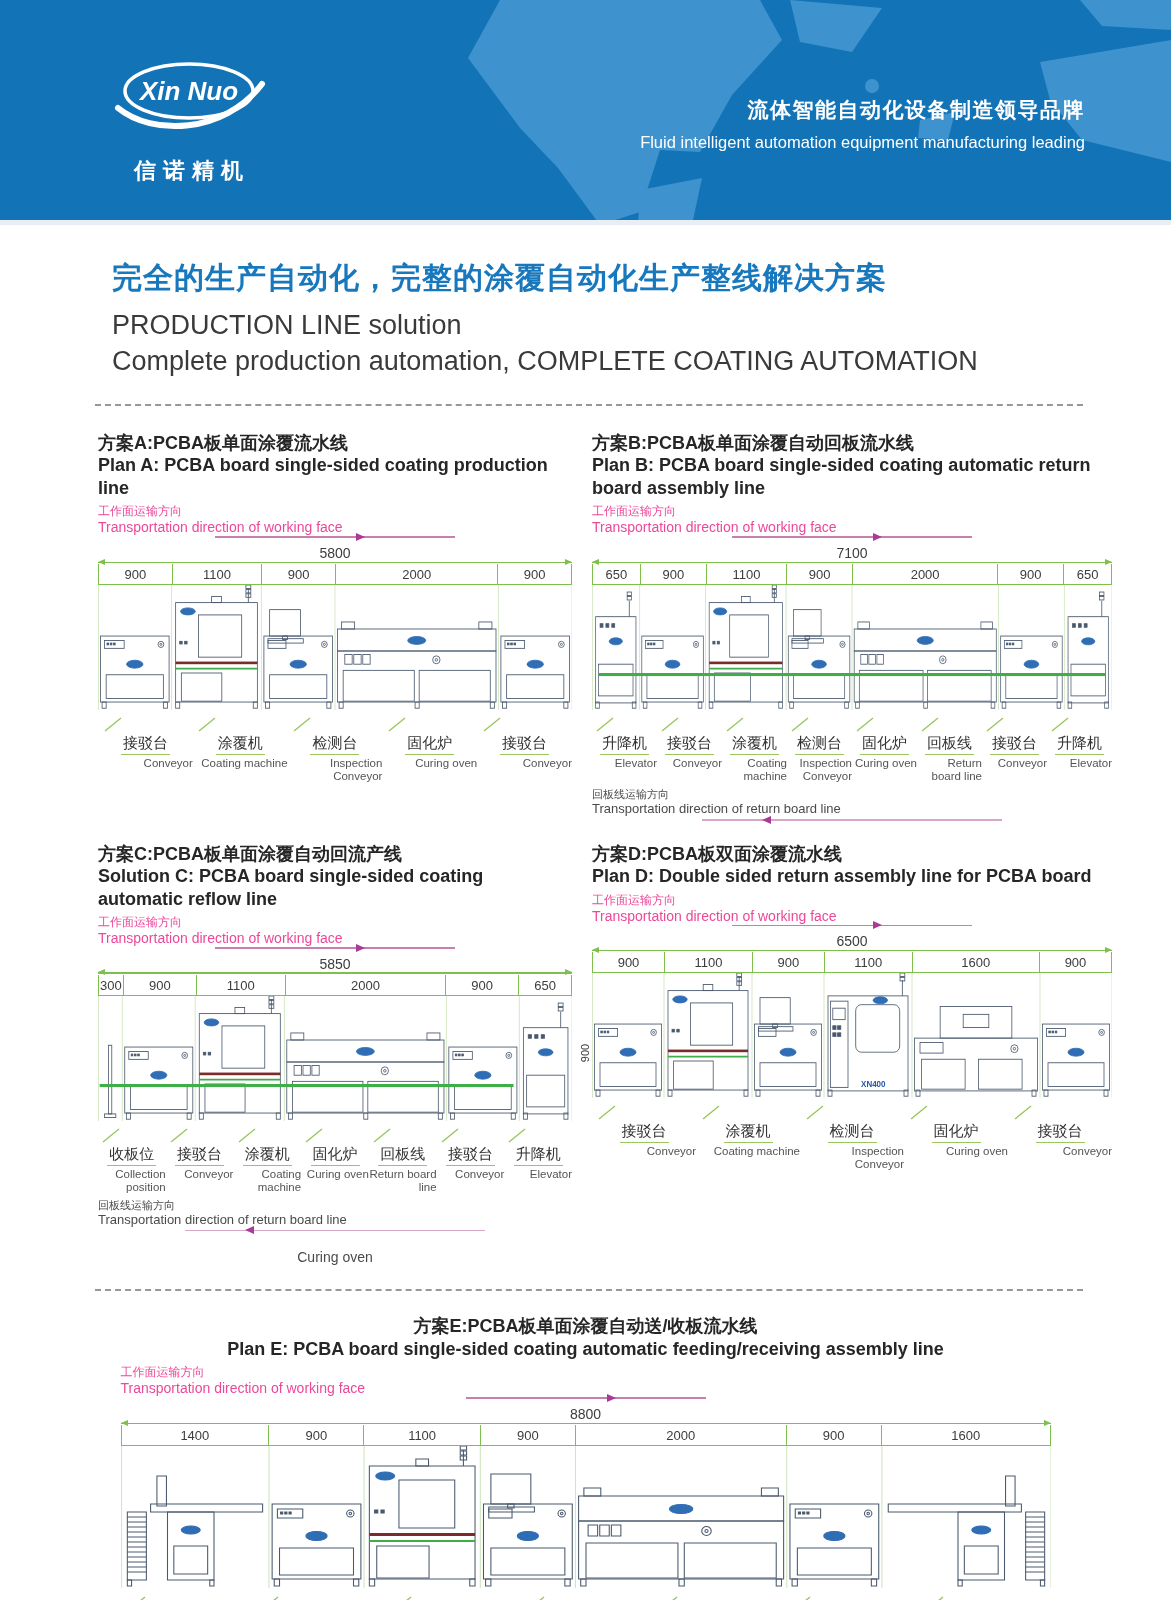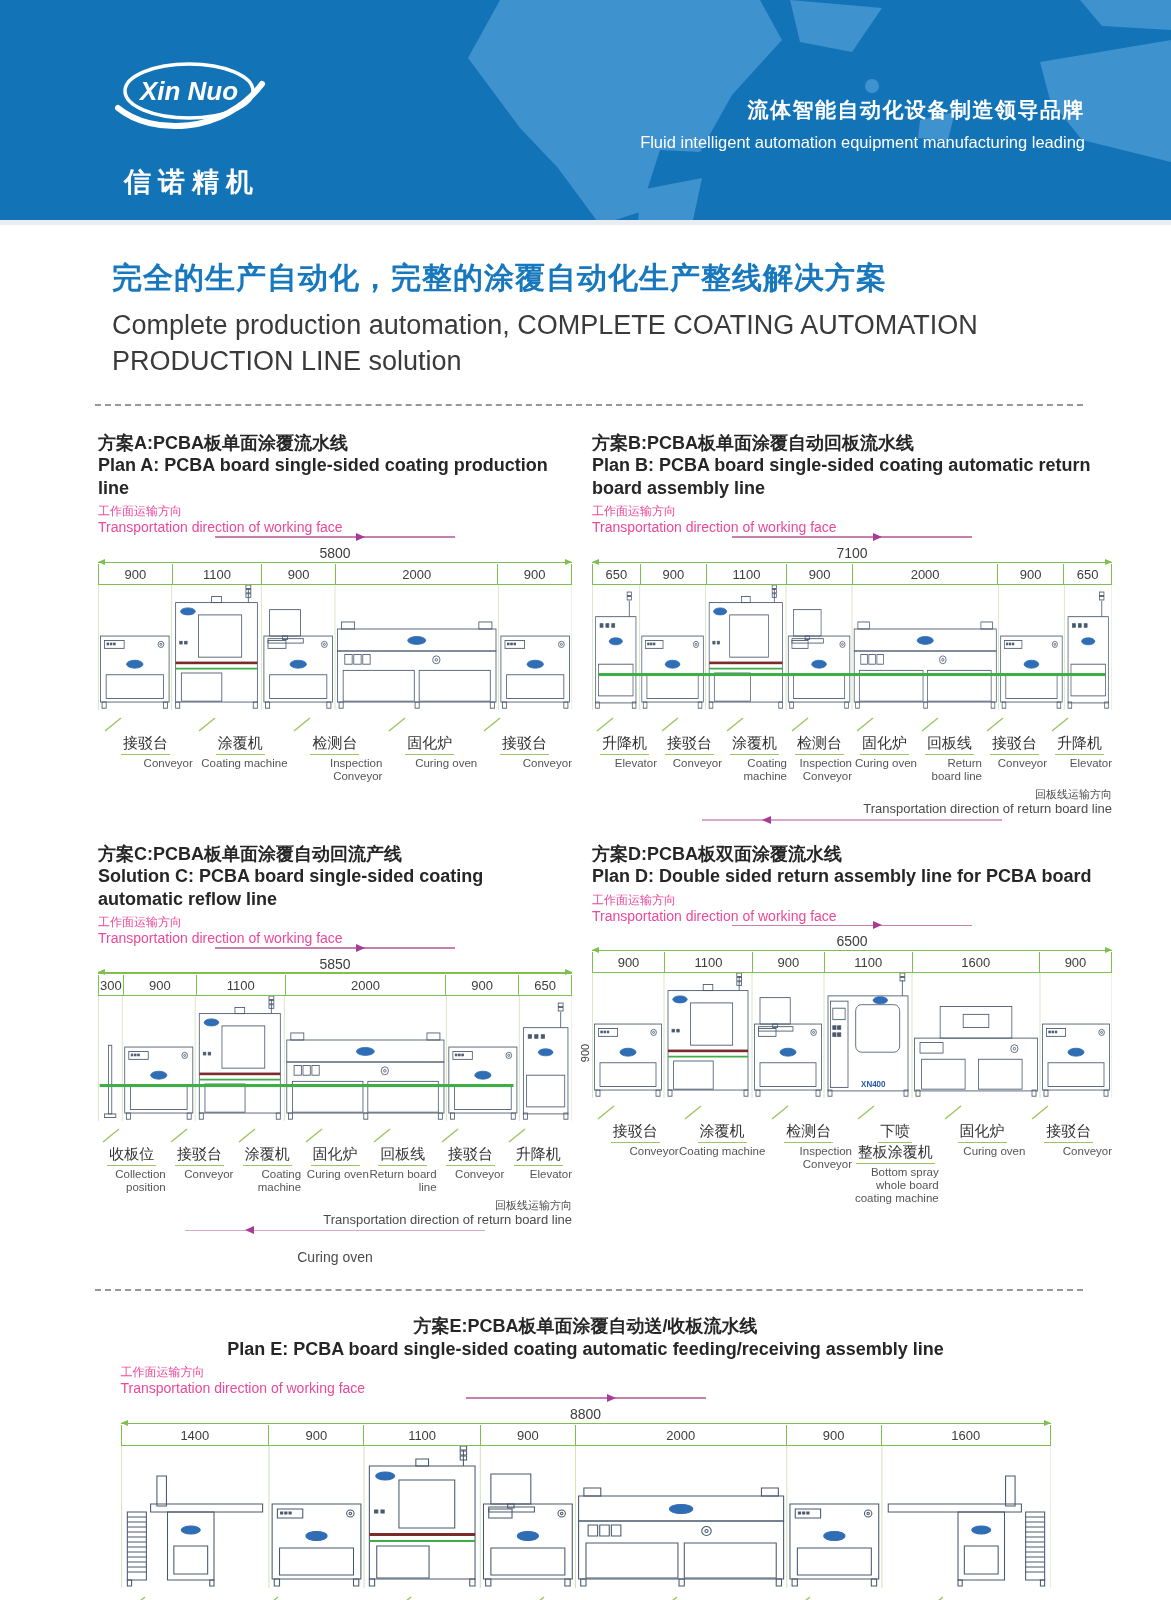--- a/index.html
+++ b/index.html
@@ -2,21 +2,21 @@
 <html><head>
 <meta charset="utf-8">
 <style>
 *{margin:0;padding:0;box-sizing:border-box}
 body{width:1171px;height:1600px;font-family:"Liberation Sans","DejaVu Sans",sans-serif;background:#fff;position:relative;overflow:hidden}
 
 .header{height:225px;background:#1373b7;position:relative;overflow:hidden}
 .map{position:absolute;inset:0}
 .header-bottom-strip{position:absolute;left:0;right:0;bottom:0;height:5px;background:#e8eef4}
 .logo-wrap{position:absolute;left:104px;top:58px;width:176px;text-align:center;color:#fff}
-.logo-cn{margin-top:18px;font-size:27px;font-weight:bold;letter-spacing:7px}
+.logo-cn{margin-top:10px;font-size:22px;font-weight:bold;letter-spacing:7px}
 .tagline{position:absolute;right:86px;top:96px;text-align:right;color:#fff}
 .tagline-zh{font-size:21px;font-weight:bold;letter-spacing:1.5px}
 .tagline-en{font-size:16.5px;margin-top:9px;font-weight:500}
 
 .intro{padding:33px 90px 0 112px}
 .intro-zh{color:#1878be;font-size:30px;font-weight:bold;letter-spacing:1px}
 .intro-en{color:#3a3a3a;font-size:27px;margin-top:9px;line-height:1.33;font-weight:500}
 .divider{border-top:2px dashed #979797;margin:24px 88px 0 95px}
 
 .plans-grid{display:grid;grid-template-columns:474px 520px;column-gap:20px;row-gap:22px;padding:26px 0 0 98px}
@@ -38,21 +38,21 @@
 .seg-num{position:absolute;left:50%;transform:translateX(-50%);bottom:3px;font-size:13px;color:#3c3c3c;white-space:nowrap}
 .machines{position:relative;margin-top:0}
 .machines svg{display:block;width:100%}
 .vdim{position:absolute;left:-16px;bottom:46px;transform:rotate(-90deg);font-size:11px;color:#3c3c3c}
 .labels{display:flex;margin-top:2px}
 .mlabel{flex:1;text-align:right;position:relative;padding-top:15px}
 .mlabel .slash{position:absolute;left:6%;top:-2px}
 .mlabel .slash line{stroke:#9bc65f;stroke-width:1.4}
 .ml-zh{font-size:15px;color:#333;display:block;width:fit-content;margin:0 auto;border-bottom:1.5px solid #9bc65f;padding:0 2px 1px;white-space:nowrap}
 .ml-en{font-size:11.5px;color:#555;line-height:1.15;margin-top:2px}
-.return-dir{text-align:right;margin-top:4px;color:#4a4a4a}
+.return-dir{text-align:left;margin-top:4px;color:#4a4a4a}
 .ret-zh{font-size:11px}
 .ret-en{font-size:13px;margin-top:-1px}
 .ret-arrow{position:relative;width:300px;height:1.3px;background:#d9a8c8;margin:3px auto 0}
 .ret-arrow::before{content:'';position:absolute;left:60px;top:-3.5px;border-top:4px solid transparent;border-bottom:4px solid transparent;border-right:9px solid #a93a96}
 .extra-label{text-align:center;font-size:14px;color:#4a4a4a;margin-top:18px}
 
 .plan-e{width:930px;margin:24px auto 0;position:relative}
 .plan-e .plan-title-zh,.plan-e .plan-title-en{text-align:center}
 </style>
 </head>
@@ -81,22 +81,22 @@
   <div class="tagline">
     <div class="tagline-zh">流体智能自动化设备制造领导品牌</div>
     <div class="tagline-en">Fluid intelligent automation equipment manufacturing leading</div>
   </div>
   <div class="header-bottom-strip"></div>
 </div>
 
 <div class="intro">
   <div class="intro-zh">完全的生产自动化，完整的涂覆自动化生产整线解决方案</div>
   <div class="intro-en">
+    <div>PRODUCTION LINE solution</div>
     <div>Complete production automation, COMPLETE COATING AUTOMATION</div>
-    <div>PRODUCTION LINE solution</div>
   </div>
 </div>
 <div class="divider"></div>
 
 <div class="plans-grid">
 
   <section class="plan">
     <div class="plan-title-zh">方案A:PCBA板单面涂覆流水线</div>
     <div class="plan-title-en">Plan A: PCBA board single-sided coating production line</div>
     <div class="direction">
@@ -814,28 +814,20 @@
 
   <div class="mlabel">
     <svg class="slash" width="18" height="15">
             <line x1="1" y1="14" x2="17" y2="1"></line>
           </svg>
     <span class="ml-zh">检测台</span>
 
     <div class="ml-en">Inspection Conveyor</div>
   </div>
 
-  <div class="mlabel">
-    <svg class="slash" width="18" height="15">
-            <line x1="1" y1="14" x2="17" y2="1"></line>
-          </svg>
-    <span class="ml-zh">下喷</span>
-    <span class="ml-zh">整板涂覆机</span>
-    <div class="ml-en">Bottom spray whole board coating machine</div>
-  </div>
 
   <div class="mlabel">
     <svg class="slash" width="18" height="15">
             <line x1="1" y1="14" x2="17" y2="1"></line>
           </svg>
     <span class="ml-zh">固化炉</span>
 
     <div class="ml-en">Curing oven</div>
   </div>
 

